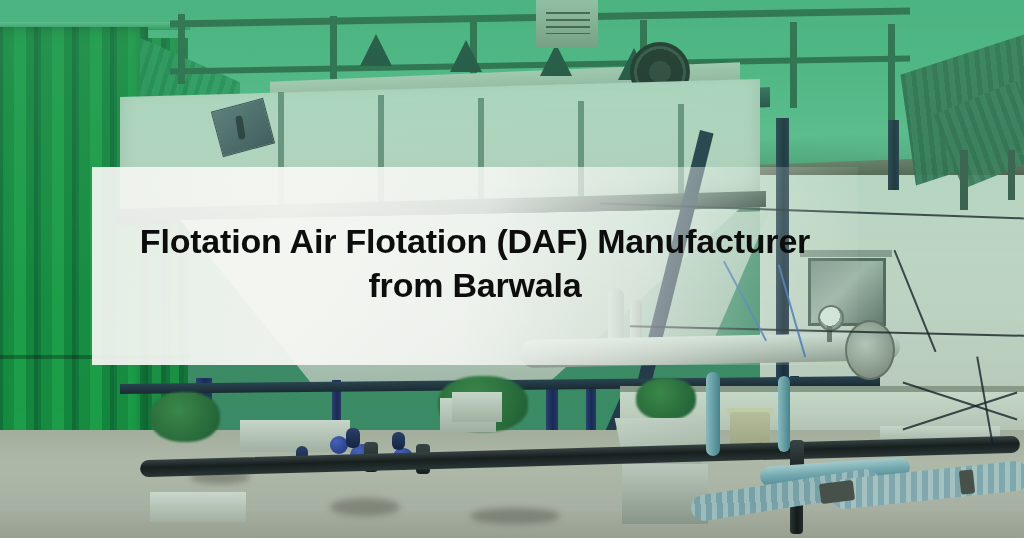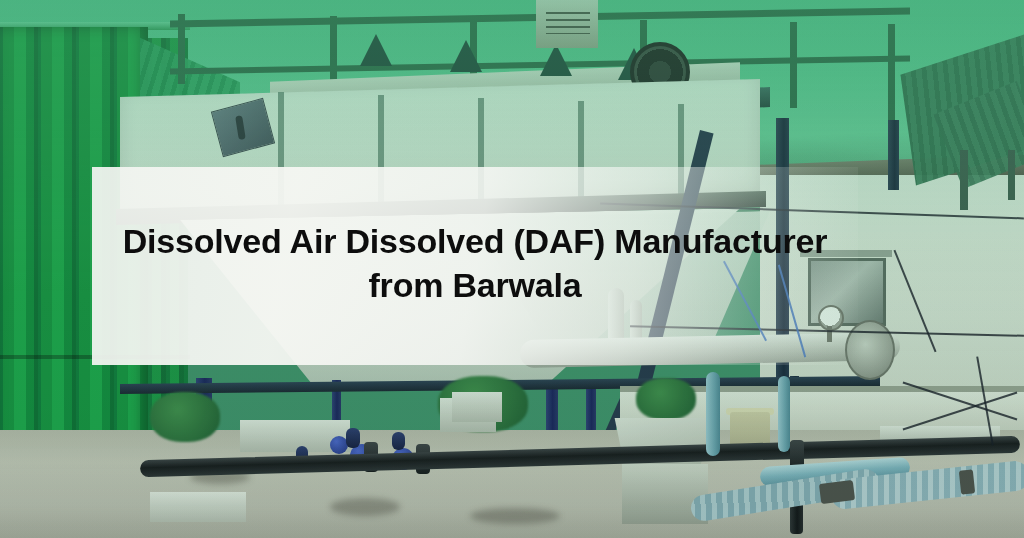--- a/index.html
+++ b/index.html
@@ -468,16 +468,16 @@
     <div class="wire" style="left:860px;top:300px;width:110px;transform:rotate(68deg);"></div>
     <div class="wire" style="left:940px;top:400px;width:90px;transform:rotate(80deg);"></div>
     <div class="wire" style="left:900px;top:410px;width:120px;transform:rotate(-18deg);"></div>
     <div class="wire" style="left:900px;top:400px;width:120px;transform:rotate(18deg);"></div>
 
     <div class="grade"></div>
     <div class="grade2"></div>
   </div>
 
   <div class="overlay">
-    <h1 class="heading">Dissolved Air Dissolved (DAF) Manufacturer from Barwala</h1>
+    <h1 class="heading">Flotation Air Flotation (DAF) Manufacturer from Barwala</h1>
   </div>
 
 </div>
 
 </body></html>

